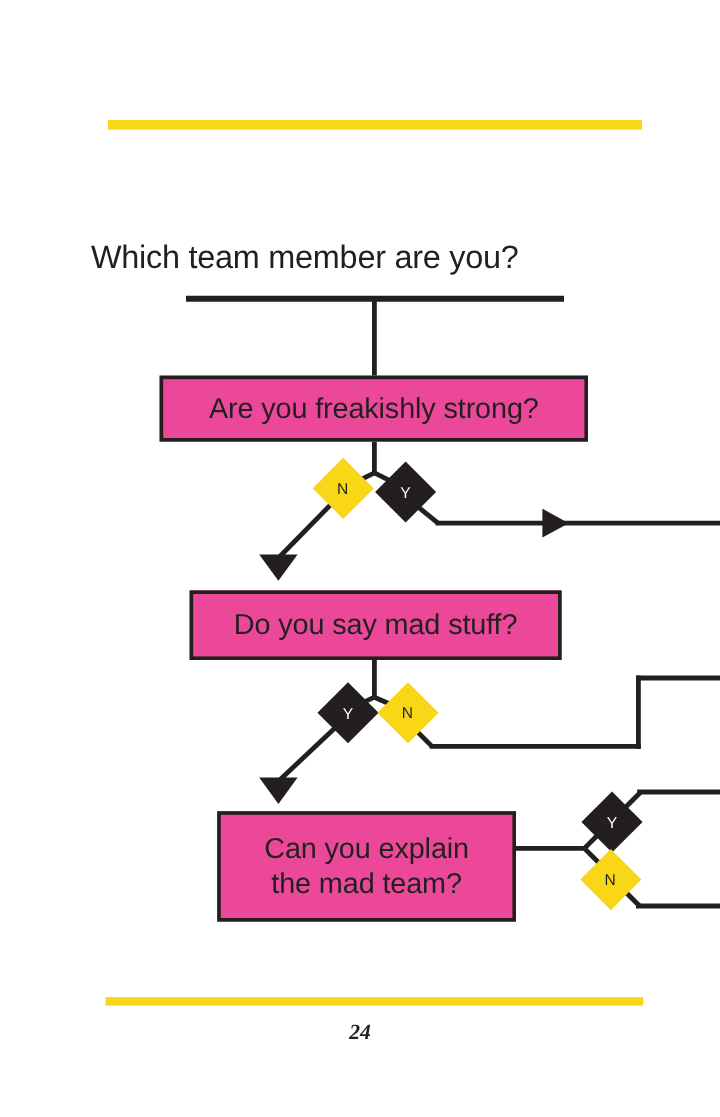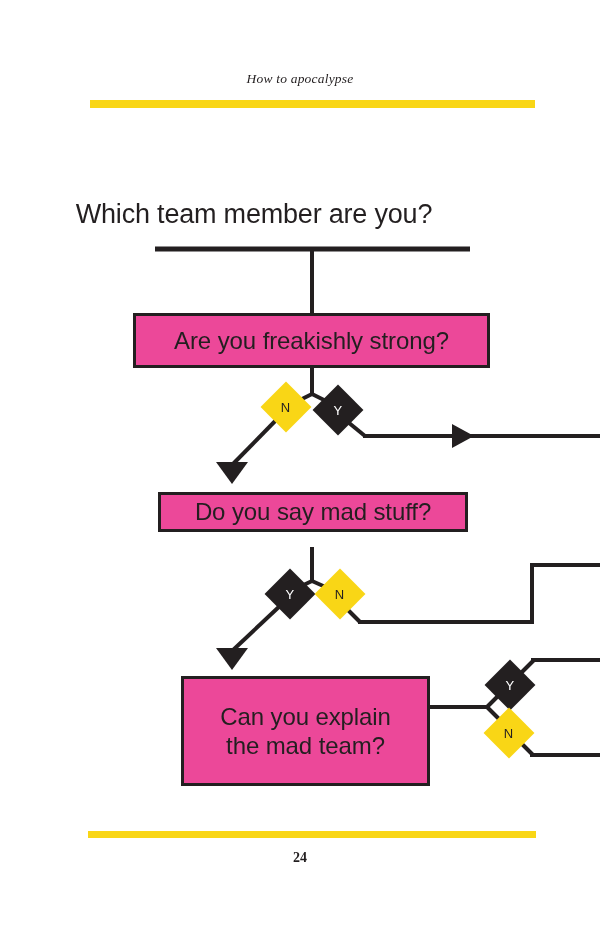--- a/index.html
+++ b/index.html
@@ -50,22 +50,23 @@
     height: 7px;
     background: #f9d616;
   }
   .folio {
     position: absolute;
     left: 0;
     top: 850px;
     width: 600px;
     text-align: center;
     font-family: "Liberation Serif", serif;
+    font-style: italic;
     font-weight: bold;
-    font-size: 14px;
+    font-size: 18px;
     color: #231f20;
   }
   .chart-title {
     position: absolute;
     left: 0;
     top: 199px;
     width: 508px;
     text-align: center;
     font-size: 27px;
     font-weight: 400;
@@ -82,22 +83,22 @@
     align-items: center;
     justify-content: center;
     text-align: center;
     color: #231f20;
     font-size: 24px;
     line-height: 1.22;
     letter-spacing: -0.1px;
     padding: 0 8px;
   }
   #node-1 { left: 133px; top: 313px; width: 357px; height: 55px; }
-  #node-2 { left: 158px; top: 492px; width: 310px; height: 40px; }
-  #node-3 { left: 181px; top: 676px; width: 249px; height: 110px; }
+  #node-2 { left: 158px; top: 492px; width: 310px; height: 58px; }
+  #node-3 { left: 181px; top: 676px; width: 249px; height: 92px; }
   .node-label { display: block; }
   .marker {
     position: absolute;
     width: 36px;
     height: 36px;
     transform: rotate(45deg);
     display: flex;
     align-items: center;
     justify-content: center;
   }
@@ -116,21 +117,20 @@
   #m2-yes { left: 272px; top: 576px; }
   #m2-no  { left: 322px; top: 576px; }
   #m3-yes { left: 492px; top: 667px; }
   #m3-no  { left: 491px; top: 715px; }
 </style>
 </head>
 <body>
 
 <div id="page">
 
-  <div class="running-head">How to apocalypse</div>
 
   <div class="rule-top"></div>
 
   <div class="chart-title">Which team member are you?</div>
 
   <svg id="flow-svg" viewBox="0 0 600 931" xmlns="http://www.w3.org/2000/svg">
     <g stroke="#231f20" stroke-width="4" fill="none" stroke-linecap="butt">
 
       <line x1="155" y1="249" x2="470" y2="249" stroke-width="5"></line>
       <line x1="312" y1="249" x2="312" y2="313"></line>

